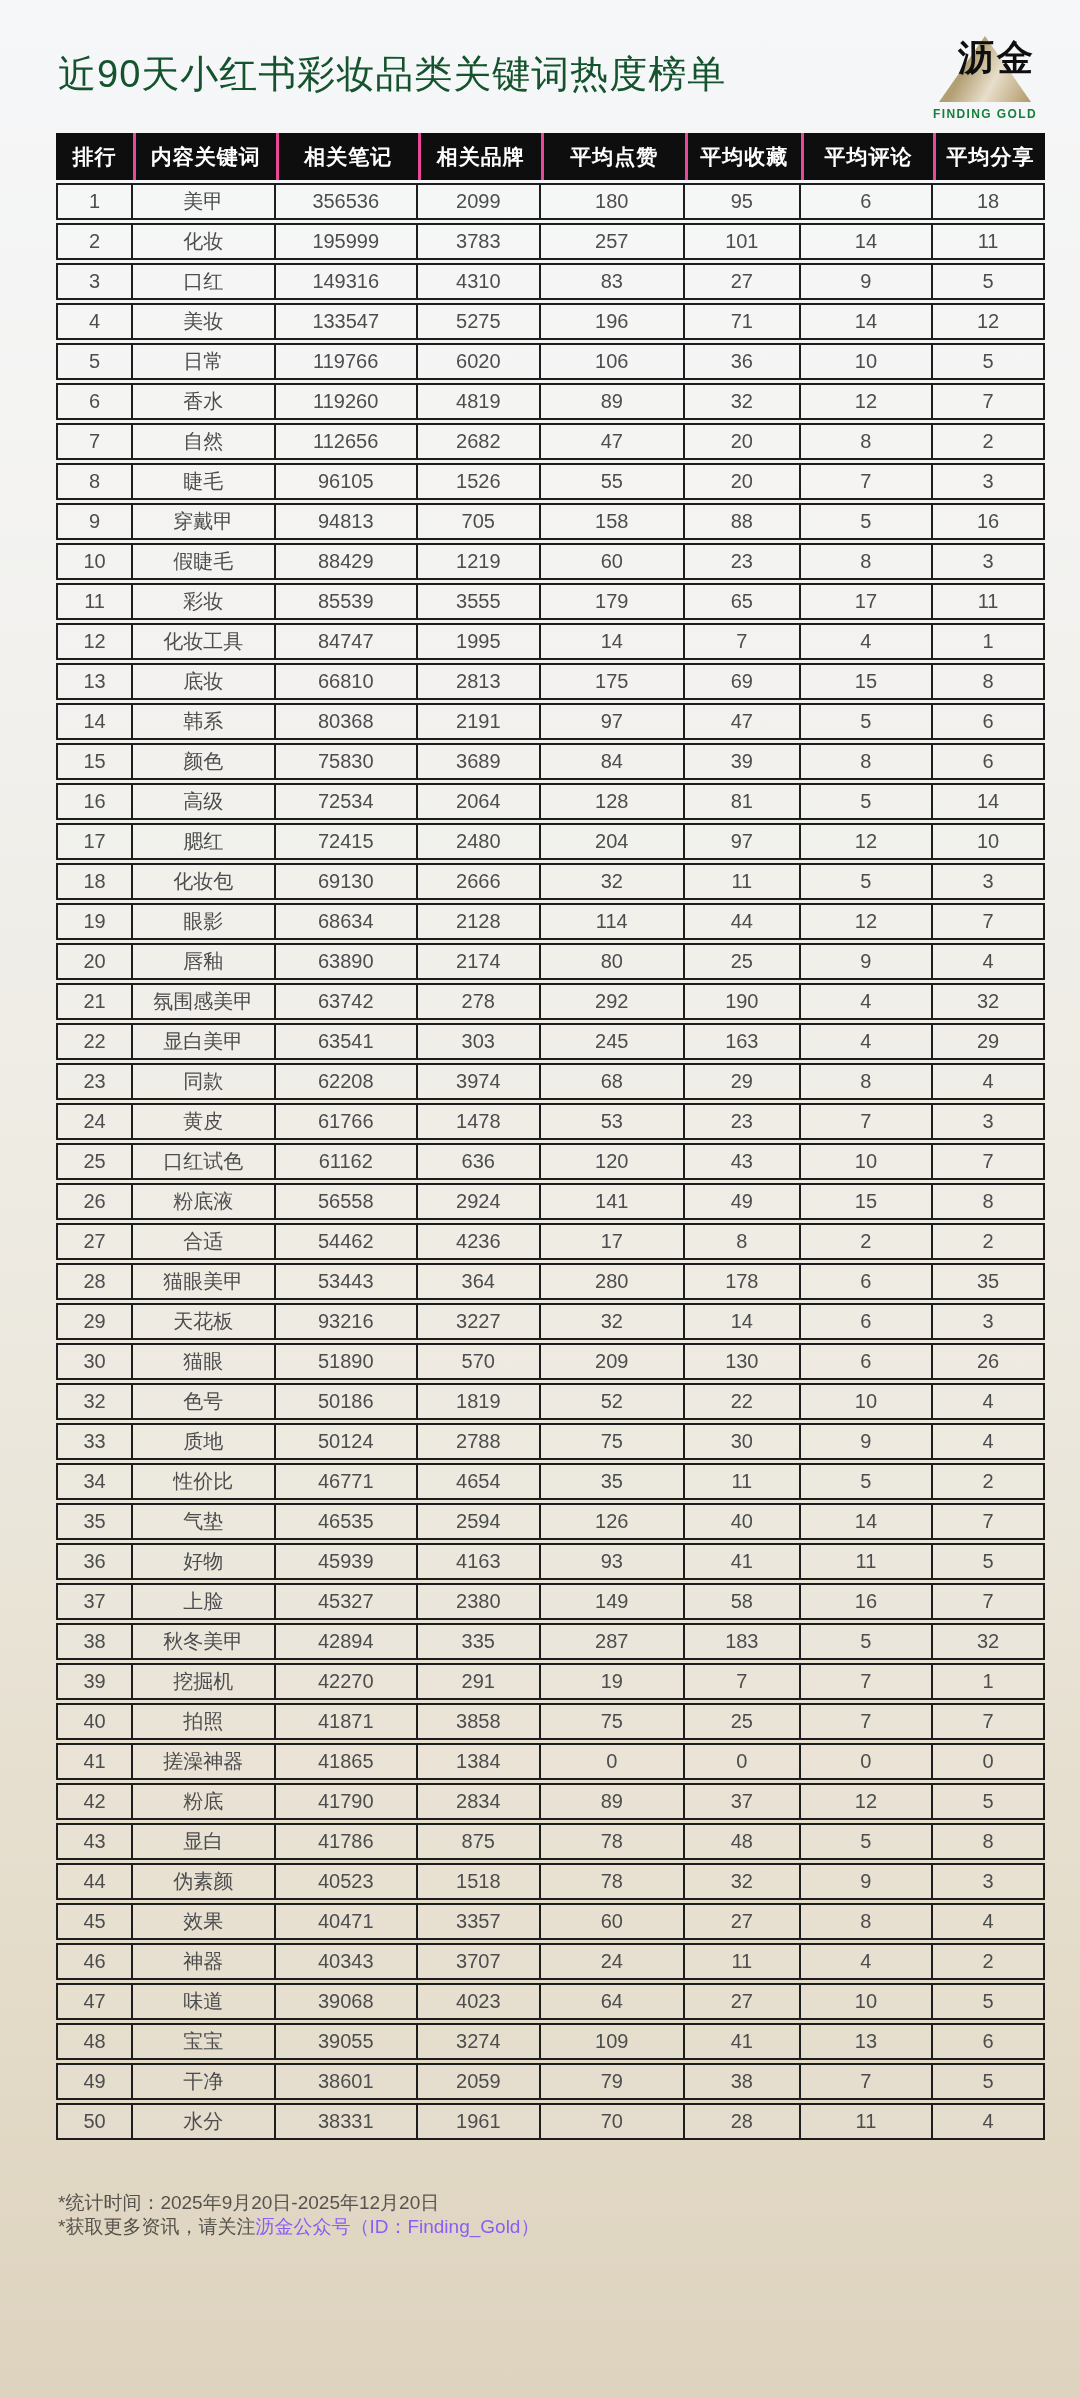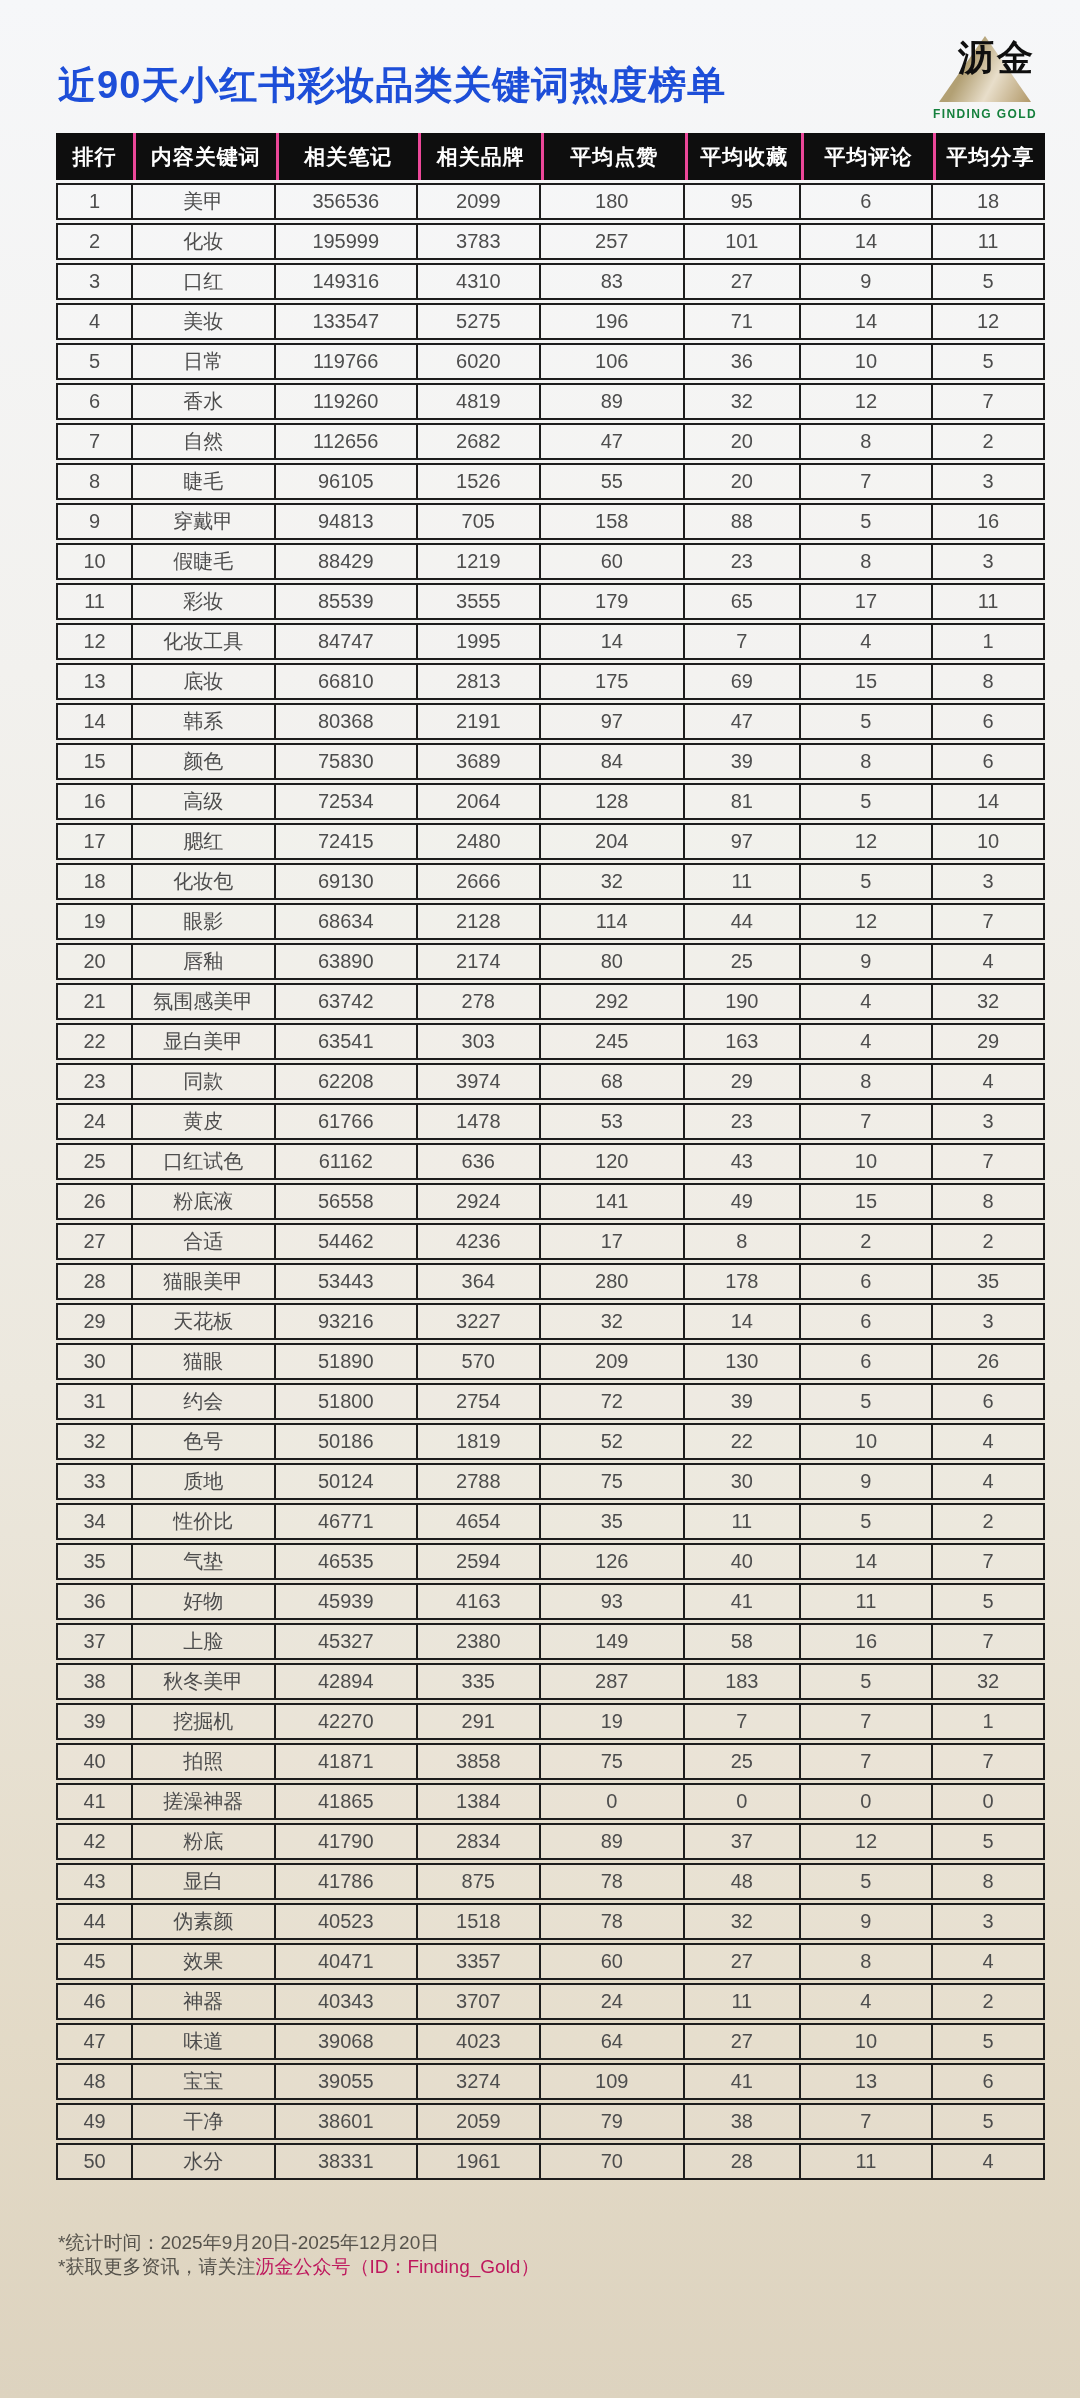--- a/index.html
+++ b/index.html
@@ -13,25 +13,25 @@
     overflow: hidden;
   }
   .topbar {
     display: flex;
     justify-content: space-between;
     align-items: flex-start;
     padding: 22px 34px 0 58px;
     height: 128px;
   }
   h1.page-title {
-    margin-top: 38px;
+    margin-top: 27px;
     font-size: 38px;
-    font-weight: 700;
+    font-weight: 400;
     letter-spacing: 1px;
-    color: #1d4ed8;
+    color: #14532d;
   }
   .logo { width: 122px; text-align: center; }
   .logo-art { position: relative; height: 80px; }
   .logo-triangle {
     position: absolute;
     bottom: 0; left: 50%;
     transform: translateX(-50%);
     width: 92px; height: 66px;
     clip-path: polygon(50% 0, 100% 100%, 0 100%);
     background: linear-gradient(118deg, #b2a074 34%, #e8deca 62%, #b19868 100%);
@@ -79,21 +79,21 @@
     background: rgba(255,255,255,0.12);
   }
   tbody td:first-child { border-left: 2px solid #1d1d1d; }
   .footnotes {
     margin: 48px 0 0 58px;
     font-size: 19px;
     line-height: 24px;
     color: #56534c;
   }
   .footnotes p { margin-bottom: 0; }
-  .gold-link { color: #be185d; }
+  .gold-link { color: #8b5cf6; }
 </style>
 </head>
 <body>
 
 <div class="page">
 
   <div class="topbar">
     <h1 class="page-title">近90天小红书彩妆品类关键词热度榜单</h1>
     <div class="logo">
       <div class="logo-art">
@@ -422,30 +422,20 @@
           <td>30</td>
           <td>猫眼</td>
           <td>51890</td>
           <td>570</td>
           <td>209</td>
           <td>130</td>
           <td>6</td>
           <td>26</td>
         </tr>
         <tr>
-          <td>31</td>
-          <td>约会</td>
-          <td>51800</td>
-          <td>2754</td>
-          <td>72</td>
-          <td>39</td>
-          <td>5</td>
-          <td>6</td>
-        </tr>
-        <tr>
           <td>32</td>
           <td>色号</td>
           <td>50186</td>
           <td>1819</td>
           <td>52</td>
           <td>22</td>
           <td>10</td>
           <td>4</td>
         </tr>
         <tr>

